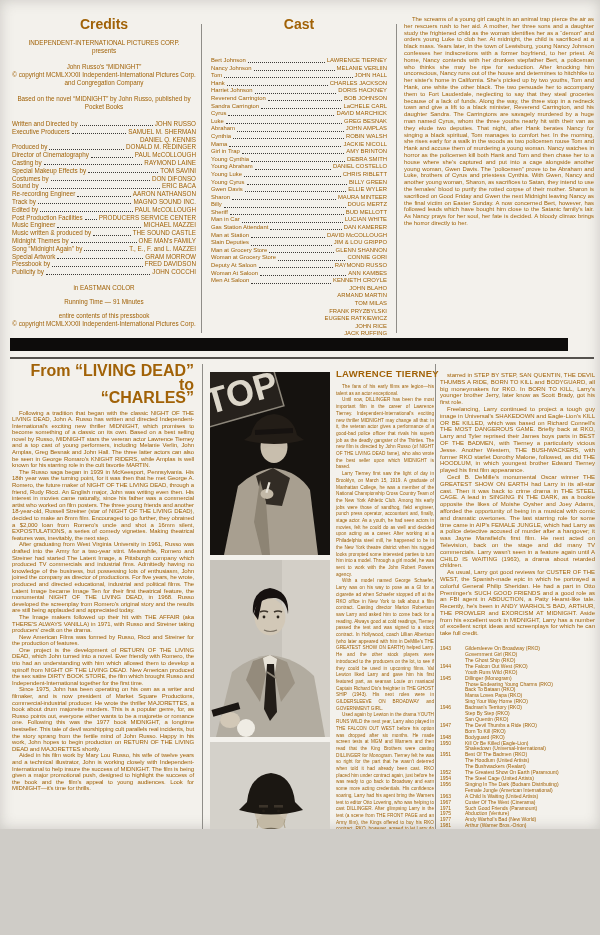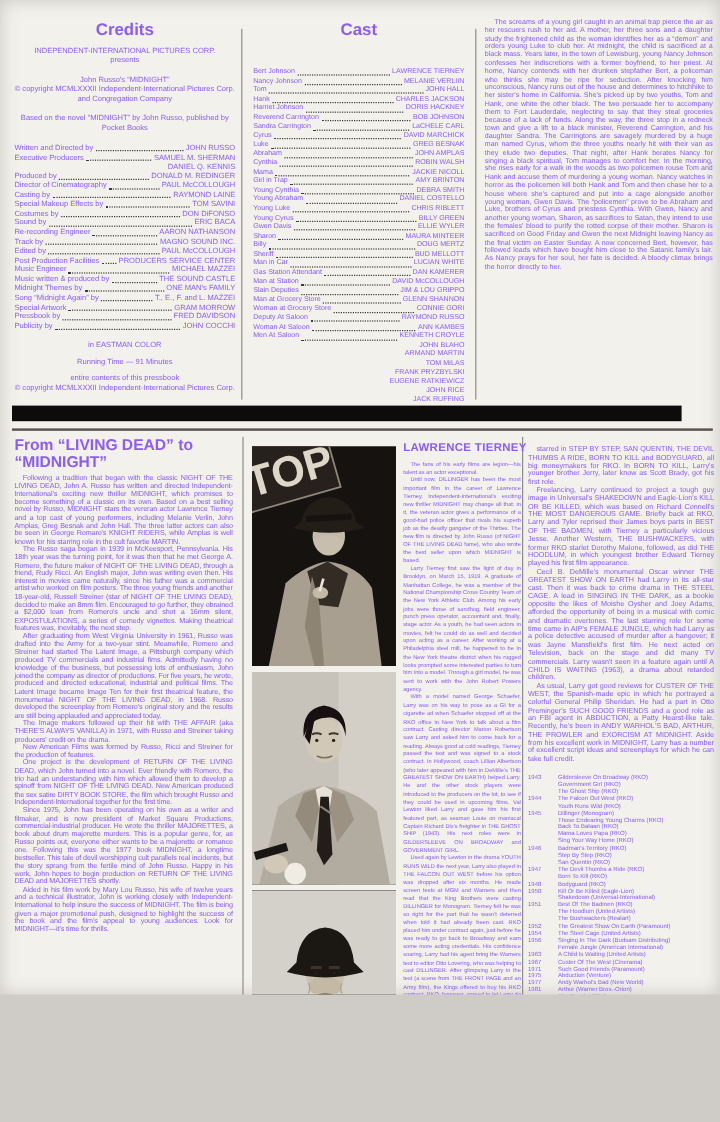--- a/index.html
+++ b/index.html
@@ -1,18 +1,18 @@
 <!DOCTYPE html>
 <html><head>
 <meta charset="utf-8">
 <title>Pressbook Page</title>
 <style>
   html,body{margin:0;padding:0;background:#cfccc7;}
   .page{position:relative;width:600px;height:829px;background:#f3f1ec;overflow:hidden;
-        font-family:"Liberation Sans","DejaVu Sans",sans-serif;color:#8b5cf6;
+        font-family:"Liberation Sans","DejaVu Sans",sans-serif;color:#a16207;
         box-shadow:inset 0 0 14px rgba(80,75,70,.25);}
   h1,h2,p{margin:0;}
   
   .credits{position:absolute;left:12px;top:16px;width:184px;}
   .credits h1{font-size:14px;font-weight:bold;text-align:center;margin-bottom:7px;}
   .cline{font-size:6.3px;line-height:8px;text-align:center;}
   .gap6{margin-top:6px;} .gap8{margin-top:8px;}
   #credits-list{margin-top:9px;}
   .credit-row{display:flex;align-items:flex-end;font-size:6.3px;line-height:7.8px;white-space:nowrap;}
   .credit-row .dots{flex:1;min-width:0;border-bottom:1.2px dotted #3d3b38;margin:0 2px 1.4px 2px;}
@@ -24,21 +24,21 @@
   .cast-extra{font-size:5.9px;line-height:7.6px;text-align:right;padding-right:5px;}
   .synopsis{position:absolute;left:404px;top:16px;width:190px;}
   .synopsis h1{font-size:13px;font-weight:bold;letter-spacing:1.5px;text-align:center;margin-bottom:8px;}
   .synopsis p{font-size:5.9px;line-height:6.8px;text-align:justify;text-indent:8px;}
   .vr{position:absolute;width:1px;background:#8f8d88;}
   
   .black-bar{position:absolute;left:10px;top:338px;width:558px;height:13px;background:#0d0c0b;}
   .thin-rule{position:absolute;left:10px;top:357px;width:584px;height:2px;background:#55524e;}
   
   .ld-article{position:absolute;left:12px;top:364px;width:182px;}
-  .ld-article h2{font-size:13px;line-height:13.5px;font-weight:bold;text-align:left;margin-bottom:5px;}
+  .ld-article h2{font-size:16px;line-height:13.5px;font-weight:bold;text-align:right;margin-bottom:5px;}
   .ld-article h2 span{display:block;}
   .ld-article p{font-size:6px;line-height:6.6px;letter-spacing:-0.1px;text-align:justify;text-indent:7px;}
   .photo-col{position:absolute;left:210px;top:372px;width:120px;}
   .photo-col figure{margin:0 0 5px 0;background:#111;}
   .photo-col svg{display:block;width:100%;height:100%;}
   .ph1{height:183px;} .ph2{height:177px;} .ph3{height:188px;}
   .lt1{position:absolute;left:336px;top:368px;width:98px;}
   .lt1 h2{font-size:9.5px;font-weight:bold;letter-spacing:.3px;white-space:nowrap;margin-bottom:5px;}
   .lt1 p{font-size:4.7px;line-height:6.7px;text-align:justify;text-indent:6px;}
   .lt2{position:absolute;left:440px;top:372px;width:155px;}
@@ -335,21 +335,21 @@
   <section class="synopsis">
     <p>The screams of a young girl caught in an animal trap pierce the air as her rescuers rush to her aid. A mother, her three sons and a daughter study the frightened child as the woman identifies her as a “demon” and orders young Luke to club her. At midnight, the child is sacrificed at a black mass. Years later, in the town of Lewisburg, young Nancy Johnson confesses her indiscretions with a former boyfriend, to her priest. At home, Nancy contends with her drunken stepfather Bert, a policeman who thinks she may be ripe for seduction. After knocking him unconscious, Nancy runs out of the house and determines to hitchhike to her sister's home in California. She's picked up by two youths, Tom and Hank, one white the other black. The two persuade her to accompany them to Fort Lauderdale, neglecting to say that they steal groceries because of a lack of funds. Along the way, the three stop in a redneck town and give a lift to a black minister, Reverend Carrington, and his daughter Sandra. The Carringtons are savagely murdered by a huge man named Cyrus, whom the three youths nearly hit with their van as they elude two deputies. That night, after Hank berates Nancy for singing a black spiritual, Tom manages to comfort her. In the morning, she rises early for a walk in the woods as two policemen rouse Tom and Hank and accuse them of murdering a young woman. Nancy watches in horror as the policemen kill both Hank and Tom and then chase her to a house where she's captured and put into a cage alongside another young woman, Gwen Davis. The “policemen” prove to be Abraham and Luke, brothers of Cyrus and priestess Cynthia. With Gwen, Nancy and another young woman, Sharon, as sacrifices to Satan, they intend to use the females' blood to purify the rotted corpse of their mother. Sharon is sacrificed on Good Friday and Gwen the next Midnight leaving Nancy as the final victim on Easter Sunday. A now concerned Bert, however, has followed leads which have bought him close to the Satanic family's lair. As Nancy prays for her soul, her fate is decided. A bloody climax brings the horror directly to her.</p>
   </section>
 
   <div class="black-bar"></div>
   <div class="thin-rule"></div>
 
   <section class="ld-article">
     <h2>
       <span>From “LIVING DEAD” to</span>
-      <span>“MIDNIGHT”</span>
+      <span>“CHARLES”</span>
     </h2>
     <div>
         <p>Following a tradition that began with the classic NIGHT OF THE LIVING DEAD, John A. Russo has written and directed Independent-International's exciting new thriller MIDNIGHT, which promises to become something of a classic on its own. Based on a best selling novel by Russo, MIDNIGHT stars the vereran actor Lawrence Tierney and a top cast of young performers, including Melanie Verlin, John Amplas, Greg Besnak and John Hall. The three latter actors can also be seen in George Romaro's KNIGHT RIDERS, while Amplas is well known for his starring role in the cult favortie MARTIN.</p>
         <p>The Russo saga began in 1939 in McKeesport, Pennsylvania. His 18th year was the turning point, for it was then that he met George A. Romero, the future maker of NIGHT OF THE LIVING DEAD, through a friend, Rudy Ricci. An English major, John was writing even then. His interest in movies came naturally, since his father was a commercial artist who worked on film posters. The three young friends and another 18-year-old, Russell Streiner (star of NIGHT OF THE LIVING DEAD), decided to make an 8mm film. Encouraged to go further, they obrained a $2,000 loan from Romero's uncle and shot a 16mm silent, EXPOSTULATIONS, a series of comedy vignettes. Making theatrical features was, inevitably, the next step.</p>
         <p>After graduating from West Virginia University in 1961, Russo was drafted into the Army for a two-year stint. Meanwhile, Romero and Streiner had started The Latent Image, a Pittsburgh company which produced TV commercials and industrial fims. Admittedly having no knowledge of the business, but possessing lots of enthusiasm, John joined the company as director of productions. For five years, he wrote, produced and directed educational, industrial and political films. The Latent Image became Image Ten for their first theatrical feature, the monumental NIGHT OF THE LIVING DEAD, in 1968. Russo developed the screenplay from Romero's original story and the results are still being applauded and appreciated today.</p>
         <p>The Image makers followed up their hit with THE AFFAIR (aka THERE'S ALWAYS VANILLA) in 1971, with Russo and Streiner taking producers' credit on the drama.</p>
         <p>New American Films was formed by Russo, Ricci and Streiner for the production of features.</p>
         <p>One project is the development of RETURN OF THE LIVING DEAD, which John turned into a novel. Ever friendly with Romero, the trio had an understanding with him which allowed them to develop a spinoff from NIGHT OF THE LIVING DEAD. New American produced the sex satire DIRTY BOOK STORE, the film which brought Russo and Independent-International together for the first time.</p>
         <p>Since 1975, John has been operating on his own as a writer and filmaker, and is now president of Market Square Productions, commercial-industrial producer. He wrote the thriller MAJORETTES, a book about drum majorette murders. This is a popular genre, for, as Russo points out, everyone either wants to be a majorette or romance one. Following this was the 1977 book MIDNIGHT, a longtime bestseller. This tale of devil worshipping cult parallels real incidents, but the story sprang from the fertile mind of John Russo. Happy in his work, John hopes to begin production on RETURN OF THE LIVING DEAD and MAJORETTES shortly.</p>
         <p>Aided in his film work by Mary Lou Russo, his wife of twelve years and a technical illustrator, John is working closely with Independent-International to help insure the success of MIDNIGHT. The film is being given a major promotional push, designed to highlight the success of the book and the film's appeal to young audiences. Look for MIDNIGHT—it's time for thrills.</p>

